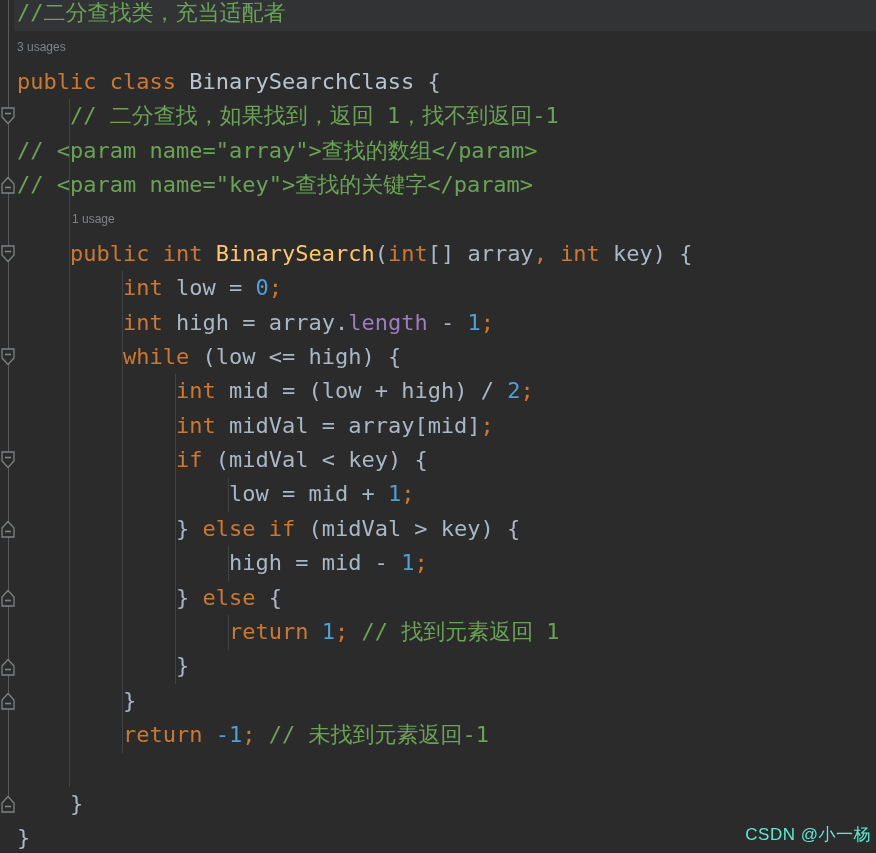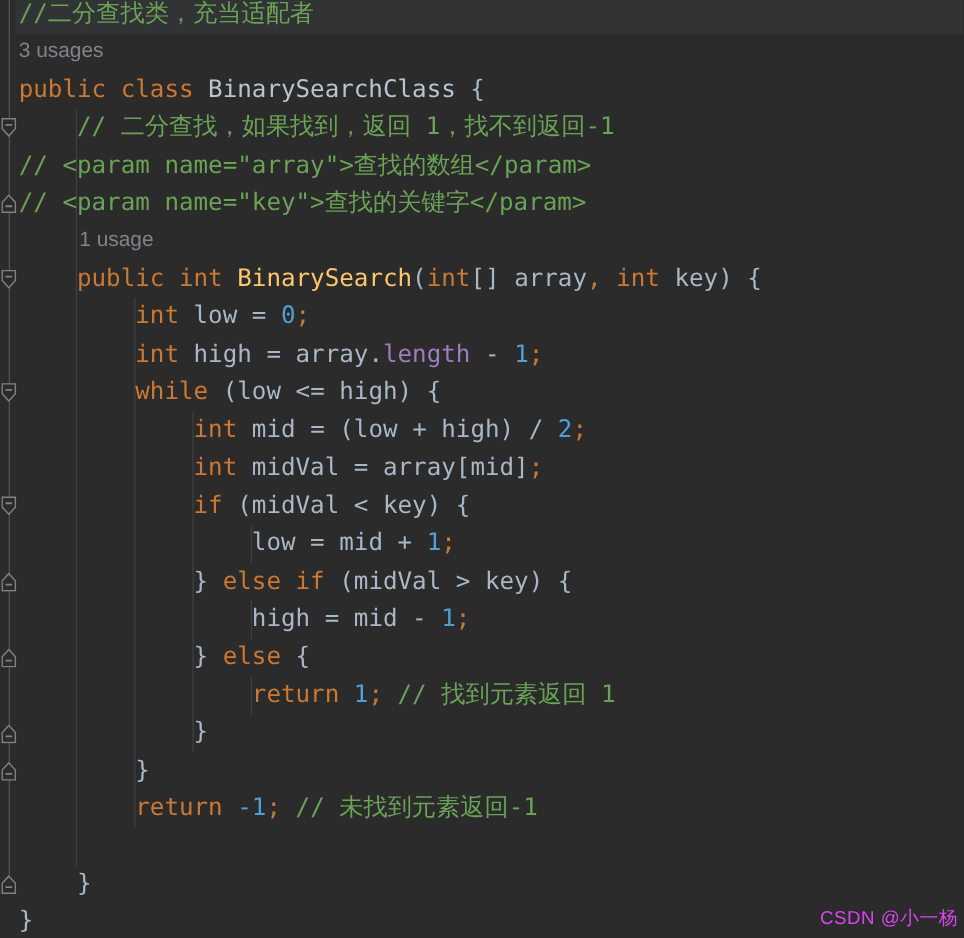--- a/index.html
+++ b/index.html
@@ -14,21 +14,21 @@
   .fold-line { position:absolute; left:8px; top:0; width:1px; height:812px; }
   .fold-marker { position:absolute; left:1px; }
   .guide { position:absolute; width:1px; }
   .code {
     position:absolute; left:17px; top:-4px; right:0;
     font-size:22px; line-height:34.4px; white-space:pre;
   }
   .line { height:34.4px; }
   .inlay {
     font-family:"Liberation Sans","DejaVu Sans",sans-serif;
-    font-size:19px;
+    font-size:12px;
   }
   .u { text-decoration-thickness:1.5px; text-underline-offset:4px; }
   .watermark {
     position:absolute; right:5px; bottom:7px;
     font-family:"Liberation Sans","DejaVu Sans",sans-serif;
     font-size:17px; letter-spacing:0.5px;
   }
 </style>
 </head>
 <body style="background: rgb(43, 43, 43);">
@@ -80,14 +80,14 @@
     </div>
   <div id="guides">
       <div class="guide" style="left: 69px; top: 99px; height: 688px; background: rgb(63, 67, 69);"></div>
       <div class="guide" style="left: 122px; top: 271px; height: 482px; background: rgb(63, 67, 69);"></div>
       <div class="guide" style="left: 175px; top: 374px; height: 310px; background: rgb(63, 67, 69);"></div>
       <div class="guide" style="left: 228px; top: 478px; height: 34px; background: rgb(63, 67, 69);"></div>
       <div class="guide" style="left: 228px; top: 546px; height: 35px; background: rgb(63, 67, 69);"></div>
       <div class="guide" style="left: 228px; top: 615px; height: 35px; background: rgb(63, 67, 69);"></div>
     </div>
   <div class="code" id="code"><div class="line"><span style="color: rgb(106, 163, 86);">//二分查找类，充当适配者</span></div><div class="line inlay" style="padding-left: 0px; color: rgb(126, 132, 139);">3 usages</div><div class="line"><span style="color: rgb(204, 120, 50);">public class </span><span style="color: rgb(185, 196, 207);">BinarySearchClass </span><span style="color: rgb(169, 183, 198);">{</span></div><div class="line"><span style="color: rgb(169, 183, 198);">    </span><span style="color: rgb(106, 163, 86);">// 二分查找，如果找到，返回 1，找不到返回-1</span></div><div class="line"><span style="color: rgb(106, 163, 86);">// &lt;param name="array"&gt;查找的数组&lt;/param&gt;</span></div><div class="line"><span style="color: rgb(106, 163, 86);">// &lt;param name="key"&gt;查找的关键字&lt;/param&gt;</span></div><div class="line inlay" style="padding-left: 55px; color: rgb(126, 132, 139);">1 usage</div><div class="line"><span style="color: rgb(169, 183, 198);">    </span><span style="color: rgb(204, 120, 50);">public int </span><span style="color: rgb(255, 198, 109);">BinarySearch</span><span style="color: rgb(169, 183, 198);">(</span><span style="color: rgb(204, 120, 50);">int</span><span style="color: rgb(169, 183, 198);">[] </span><span style="color: rgb(169, 183, 198);">array</span><span style="color: rgb(204, 120, 50);">,</span><span style="color: rgb(169, 183, 198);"> </span><span style="color: rgb(204, 120, 50);">int</span><span style="color: rgb(169, 183, 198);"> key</span><span style="color: rgb(169, 183, 198);">) {</span></div><div class="line"><span style="color: rgb(169, 183, 198);">        </span><span style="color: rgb(204, 120, 50);">int </span><span class="u" style="color: rgb(169, 183, 198);">low</span><span style="color: rgb(169, 183, 198);"> = </span><span style="color: rgb(80, 159, 214);">0</span><span style="color: rgb(204, 120, 50);">;</span></div><div class="line"><span style="color: rgb(169, 183, 198);">        </span><span style="color: rgb(204, 120, 50);">int </span><span class="u" style="color: rgb(169, 183, 198);">high</span><span style="color: rgb(169, 183, 198);"> = array.</span><span style="color: rgb(158, 124, 192);">length</span><span style="color: rgb(169, 183, 198);"> - </span><span style="color: rgb(80, 159, 214);">1</span><span style="color: rgb(204, 120, 50);">;</span></div><div class="line"><span style="color: rgb(169, 183, 198);">        </span><span style="color: rgb(204, 120, 50);">while </span><span style="color: rgb(169, 183, 198);">(</span><span class="u" style="color: rgb(169, 183, 198);">low</span><span style="color: rgb(169, 183, 198);"> &lt;= </span><span class="u" style="color: rgb(169, 183, 198);">high</span><span style="color: rgb(169, 183, 198);">) {</span></div><div class="line"><span style="color: rgb(169, 183, 198);">            </span><span style="color: rgb(204, 120, 50);">int </span><span style="color: rgb(169, 183, 198);">mid</span><span style="color: rgb(169, 183, 198);"> = (</span><span class="u" style="color: rgb(169, 183, 198);">low</span><span style="color: rgb(169, 183, 198);"> + </span><span class="u" style="color: rgb(169, 183, 198);">high</span><span style="color: rgb(169, 183, 198);">) / </span><span style="color: rgb(80, 159, 214);">2</span><span style="color: rgb(204, 120, 50);">;</span></div><div class="line"><span style="color: rgb(169, 183, 198);">            </span><span style="color: rgb(204, 120, 50);">int </span><span style="color: rgb(169, 183, 198);">midVal</span><span style="color: rgb(169, 183, 198);"> = array[mid]</span><span style="color: rgb(204, 120, 50);">;</span></div><div class="line"><span style="color: rgb(169, 183, 198);">            </span><span style="color: rgb(204, 120, 50);">if </span><span style="color: rgb(169, 183, 198);">(midVal &lt; key) {</span></div><div class="line"><span style="color: rgb(169, 183, 198);">                </span><span class="u" style="color: rgb(169, 183, 198);">low</span><span style="color: rgb(169, 183, 198);"> = mid + </span><span style="color: rgb(80, 159, 214);">1</span><span style="color: rgb(204, 120, 50);">;</span></div><div class="line"><span style="color: rgb(169, 183, 198);">            } </span><span style="color: rgb(204, 120, 50);">else if </span><span style="color: rgb(169, 183, 198);">(midVal &gt; key) {</span></div><div class="line"><span style="color: rgb(169, 183, 198);">                </span><span class="u" style="color: rgb(169, 183, 198);">high</span><span style="color: rgb(169, 183, 198);"> = mid - </span><span style="color: rgb(80, 159, 214);">1</span><span style="color: rgb(204, 120, 50);">;</span></div><div class="line"><span style="color: rgb(169, 183, 198);">            } </span><span style="color: rgb(204, 120, 50);">else</span><span style="color: rgb(169, 183, 198);"> {</span></div><div class="line"><span style="color: rgb(169, 183, 198);">                </span><span style="color: rgb(204, 120, 50);">return </span><span style="color: rgb(80, 159, 214);">1</span><span style="color: rgb(204, 120, 50);">;</span><span style="color: rgb(169, 183, 198);"> </span><span style="color: rgb(106, 163, 86);">// 找到元素返回 1</span></div><div class="line"><span style="color: rgb(169, 183, 198);">            }</span></div><div class="line"><span style="color: rgb(169, 183, 198);">        }</span></div><div class="line"><span style="color: rgb(169, 183, 198);">        </span><span style="color: rgb(204, 120, 50);">return </span><span style="color: rgb(80, 159, 214);">-1</span><span style="color: rgb(204, 120, 50);">;</span><span style="color: rgb(169, 183, 198);"> </span><span style="color: rgb(106, 163, 86);">// 未找到元素返回-1</span></div><div class="line"></div><div class="line"><span style="color: rgb(169, 183, 198);">    }</span></div><div class="line"><span style="color: rgb(169, 183, 198);">}</span></div></div>
-  <div class="watermark" style="color: #d946ef;">CSDN @小一杨</div>
+  <div class="watermark" style="color: #5eead4;">CSDN @小一杨</div>
 </div>
 
 </body></html>

